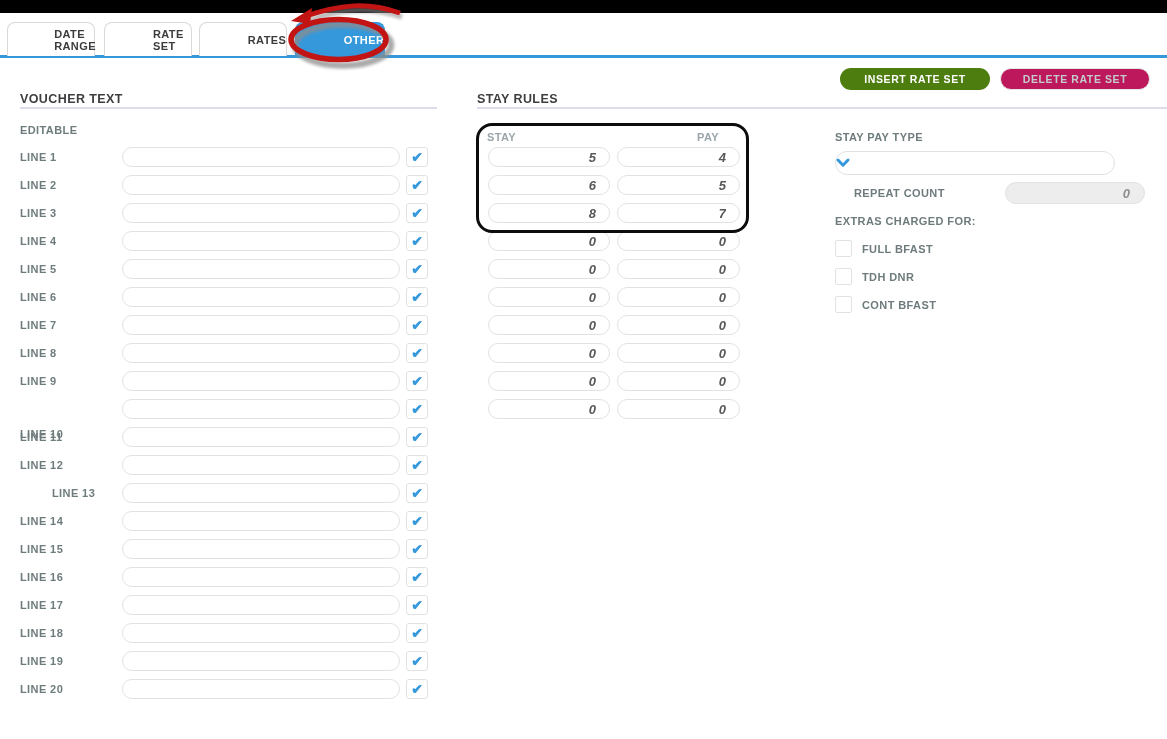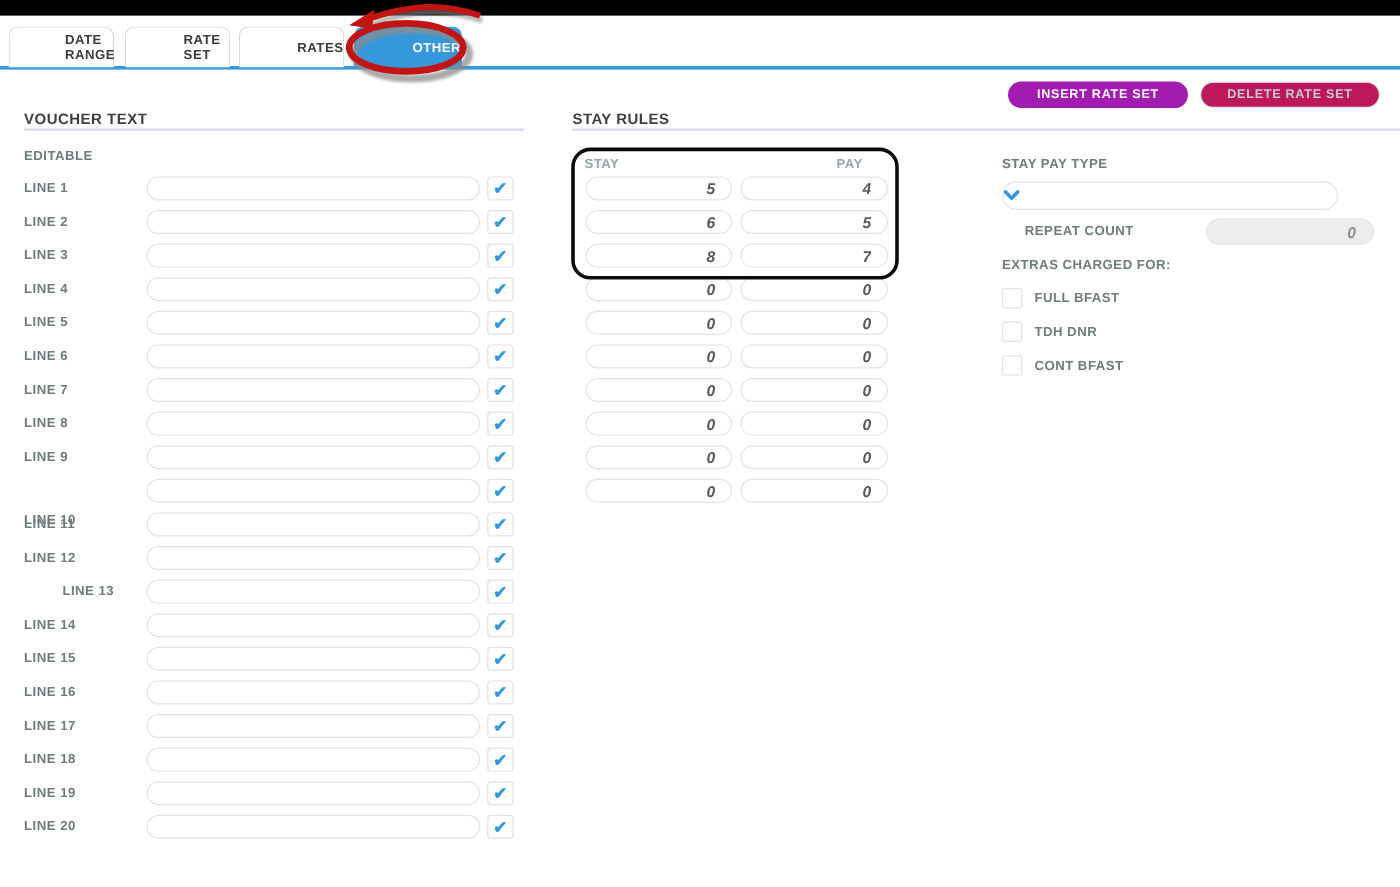--- a/index.html
+++ b/index.html
@@ -36,21 +36,21 @@
     border-radius:3px; display:flex; align-items:center; justify-content:center; cursor:pointer;
     color:#3598db; font-size:14px; font-weight:bold; line-height:1;
   }
 
   .btn {
     position:absolute; top:68px; width:150px; height:22px; border-radius:11px;
     display:flex; align-items:center; justify-content:center;
     font-size:10.5px; font-weight:bold; letter-spacing:0.6px; cursor:pointer; border:none;
     font-family:"Liberation Sans", sans-serif;
   }
-  .btn-green { left:840px; background:#a21caf; color:#ffffff; }
+  .btn-green { left:840px; background:#4d7c0f; color:#ffffff; }
   .btn-ghost { left:1000px; background:#be185d; border:1px solid #e4e7e7; color:#c3cbcd; }
 
   .dropdown {
     position:absolute; left:835px; top:151px; width:280px; height:24px;
     background:#ffffff; border:1px solid #dfe3e3; border-radius:12px;
     display:flex; align-items:center; cursor:pointer;
   }
   .dropdown .val {
     padding-left:14px; font-size:13.5px; font-weight:bold; font-style:italic; color:#454547; flex:1;
   }

